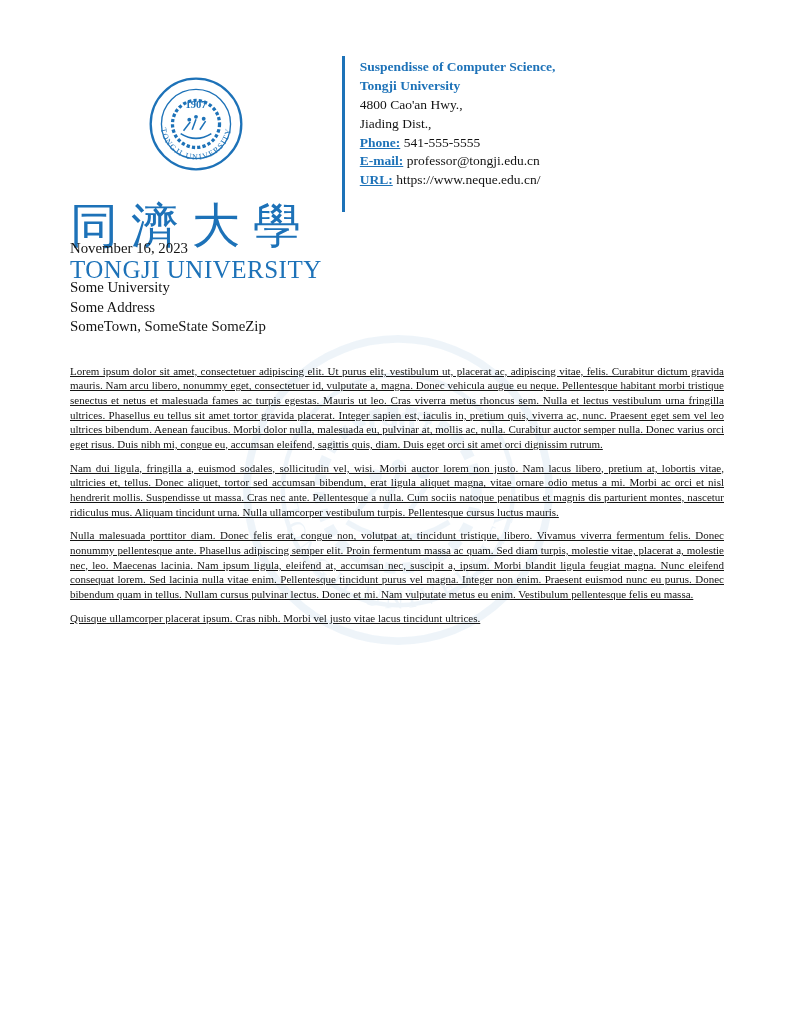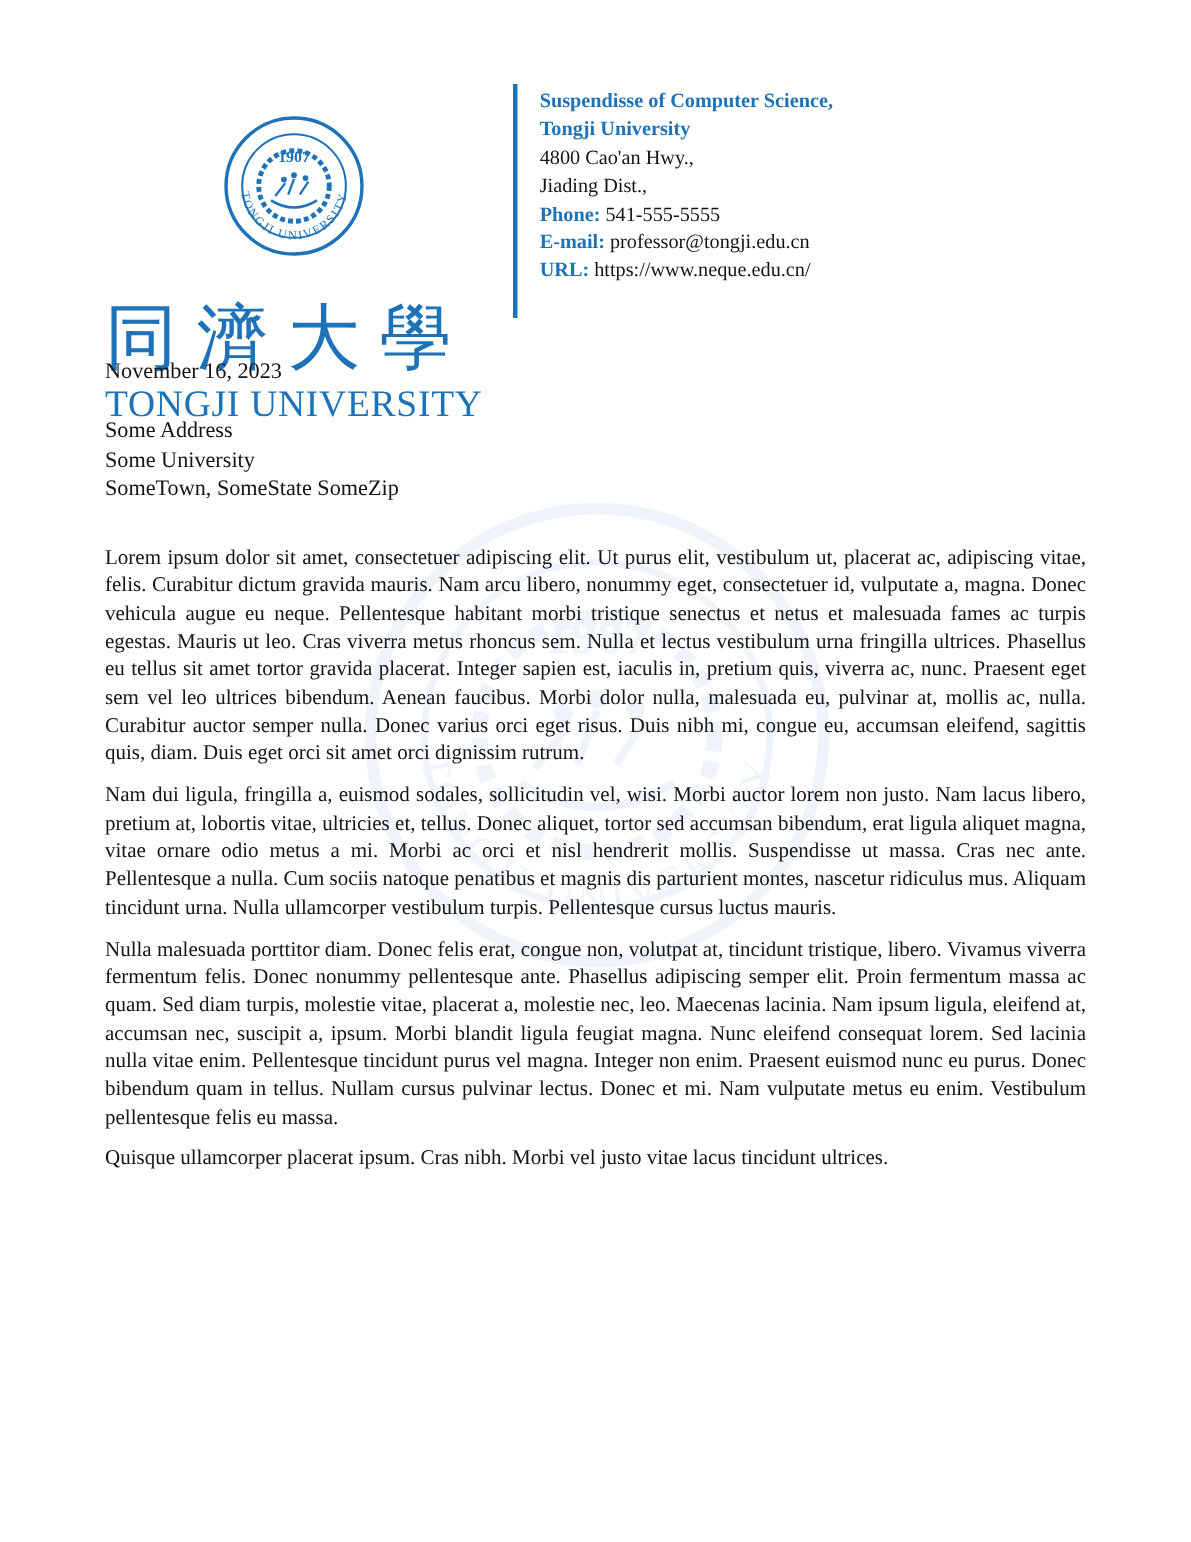--- a/index.html
+++ b/index.html
@@ -42,35 +42,36 @@
     font-size:25px;letter-spacing:0.5px;
     margin-top:3px;white-space:nowrap;
   }
   .divider{
     width:3px;height:156px;
     background:var(--accent);
     margin-left:20px;margin-right:15px;flex:none;
   }
   .contact{font-size:13.5px;line-height:1.4;padding-top:2px;}
   .contact .dept{color:var(--accent);font-weight:700;}
-  .contact .label{color:var(--accent);font-weight:700;}
+  .contact .label{color:var(--accent);font-weight:700;text-decoration:underline;}
   
   .letter-main{
     position:absolute;left:70px;right:70px;top:224px;
     z-index:1;
     margin-top:16px;
   }
   .date{font-size:14.8px;margin-bottom:21px;}
   .recipient{font-size:14.8px;line-height:1.32;margin-bottom:27px;}
   .salutation{font-size:14.8px;margin-bottom:12px;}
   .para{
-    font-size:14px;line-height:1.335;
+    font-size:11px;line-height:1.335;
     text-align:justify;
     hyphens:auto;-webkit-hyphens:auto;
     margin-bottom:9px;
+    text-decoration:underline;
   }
   
   .s-stroke{stroke:var(--accent);fill:none;}
   .s-fill{fill:var(--accent);stroke:none;}
   .s-year{
     fill:var(--accent);
     font-family:"Liberation Serif",serif;
     font-size:11px;font-weight:700;
   }
   .s-ring{
@@ -138,22 +139,22 @@
         <span class="label">URL:</span>
         <span>https://www.neque.edu.cn/</span>
       </div>
     </div>
   </header>
 
   <main class="letter-main">
     <p class="date">November 16, 2023</p>
 
     <div class="recipient">
+      <div>Some University</div>
       <div>Some Address</div>
-      <div>Some University</div>
       <div>SomeTown, SomeState SomeZip</div>
     </div>
 
 
     <p class="para">Lorem ipsum dolor sit amet, consectetuer adipiscing elit. Ut purus elit, vestibulum ut, placerat ac, adipiscing vitae, felis. Curabitur dictum gravida mauris. Nam arcu libero, nonummy eget, consectetuer id, vulputate a, magna. Donec vehicula augue eu neque. Pellentesque habitant morbi tristique senectus et netus et malesuada fames ac turpis egestas. Mauris ut leo. Cras viverra metus rhoncus sem. Nulla et lectus vestibulum urna fringilla ultrices. Phasellus eu tellus sit amet tortor gravida placerat. Integer sapien est, iaculis in, pretium quis, viverra ac, nunc. Praesent eget sem vel leo ultrices bibendum. Aenean faucibus. Morbi dolor nulla, malesuada eu, pulvinar at, mollis ac, nulla. Curabitur auctor semper nulla. Donec varius orci eget risus. Duis nibh mi, congue eu, accumsan eleifend, sagittis quis, diam. Duis eget orci sit amet orci dignissim rutrum.</p>
     <p class="para">Nam dui ligula, fringilla a, euismod sodales, sollicitudin vel, wisi. Morbi auctor lorem non justo. Nam lacus libero, pretium at, lobortis vitae, ultricies et, tellus. Donec aliquet, tortor sed accumsan bibendum, erat ligula aliquet magna, vitae ornare odio metus a mi. Morbi ac orci et nisl hendrerit mollis. Suspendisse ut massa. Cras nec ante. Pellentesque a nulla. Cum sociis natoque penatibus et magnis dis parturient montes, nascetur ridiculus mus. Aliquam tincidunt urna. Nulla ullamcorper vestibulum turpis. Pellentesque cursus luctus mauris.</p>
     <p class="para">Nulla malesuada porttitor diam. Donec felis erat, congue non, volutpat at, tincidunt tristique, libero. Vivamus viverra fermentum felis. Donec nonummy pellentesque ante. Phasellus adipiscing semper elit. Proin fermentum massa ac quam. Sed diam turpis, molestie vitae, placerat a, molestie nec, leo. Maecenas lacinia. Nam ipsum ligula, eleifend at, accumsan nec, suscipit a, ipsum. Morbi blandit ligula feugiat magna. Nunc eleifend consequat lorem. Sed lacinia nulla vitae enim. Pellentesque tincidunt purus vel magna. Integer non enim. Praesent euismod nunc eu purus. Donec bibendum quam in tellus. Nullam cursus pulvinar lectus. Donec et mi. Nam vulputate metus eu enim. Vestibulum pellentesque felis eu massa.</p>
     <p class="para">Quisque ullamcorper placerat ipsum. Cras nibh. Morbi vel justo vitae lacus tincidunt ultrices.</p>
   </main>
 

